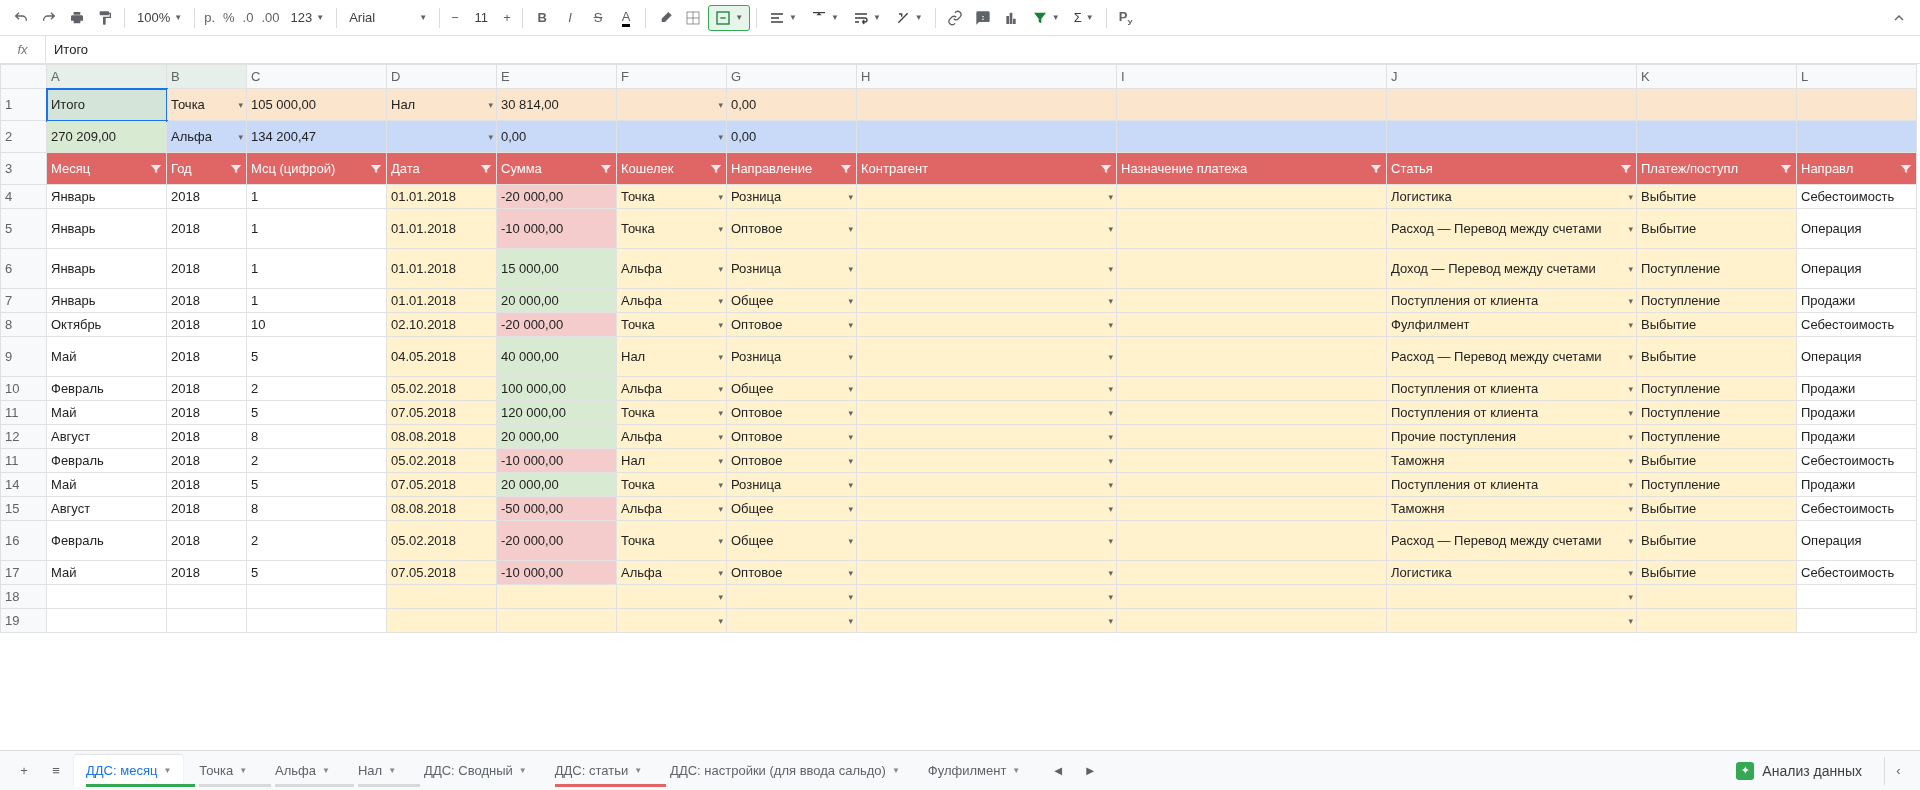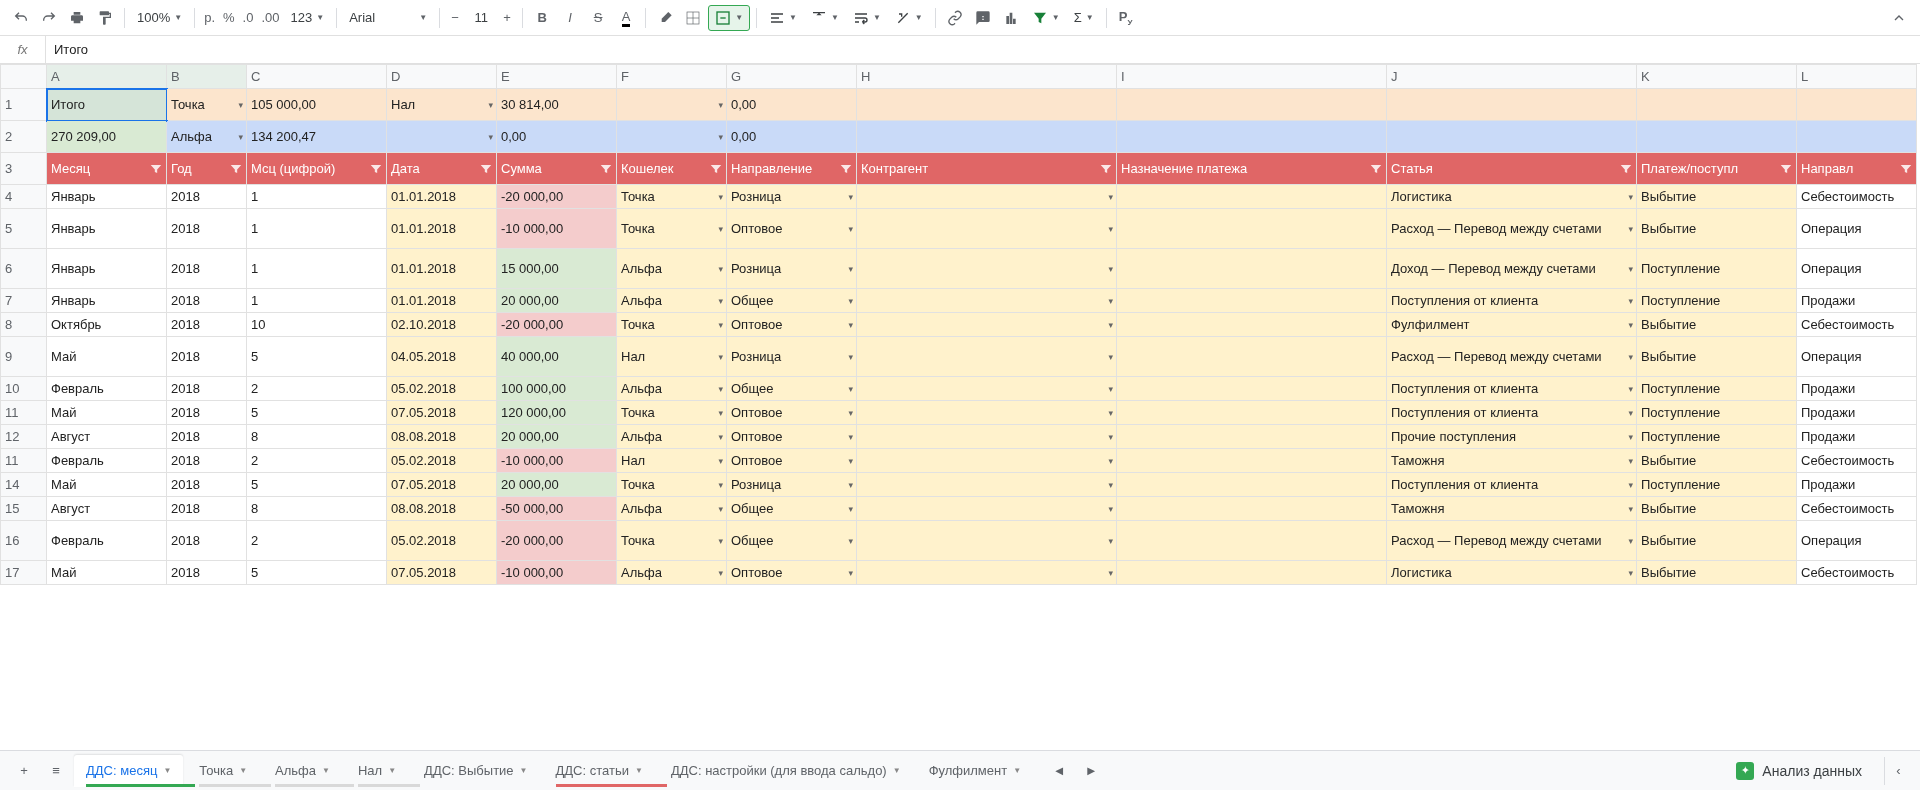--- a/index.html
+++ b/index.html
@@ -516,20 +516,66 @@
           <td class="cream-cell" style="position:relative">Альфа<span class="dd-ic">▾</span></td>
           <td class="cream-cell" style="position:relative">Оптовое<span class="dd-ic">▾</span></td>
           <td class="cream-cell" style="position:relative">
             <span class="dd-ic">▾</span>
           </td>
           <td class="cream-cell" style="position:relative"></td>
           <td class="cream-cell" style="position:relative">Логистика<span class="dd-ic">▾</span></td>
           <td class="cream-cell" style="position:relative">Выбытие</td>
           <td class="" style="position:relative">Себестоимость</td>
         </tr>
+        <tr>
+          <th class="row-hdr">18</th>
+          <td class="" style="position:relative"></td>
+          <td class="" style="position:relative"></td>
+          <td class="" style="position:relative"></td>
+          <td class="cream-cell" style="position:relative"></td>
+          <td class="cream-cell" style="position:relative"></td>
+          <td class="cream-cell" style="position:relative">
+            <span class="dd-ic">▾</span>
+          </td>
+          <td class="cream-cell" style="position:relative">
+            <span class="dd-ic">▾</span>
+          </td>
+          <td class="cream-cell" style="position:relative">
+            <span class="dd-ic">▾</span>
+          </td>
+          <td class="cream-cell" style="position:relative"></td>
+          <td class="cream-cell" style="position:relative">
+            <span class="dd-ic">▾</span>
+          </td>
+          <td class="cream-cell" style="position:relative"></td>
+          <td class="" style="position:relative"></td>
+        </tr>
+        <tr>
+          <th class="row-hdr">19</th>
+          <td class="" style="position:relative"></td>
+          <td class="" style="position:relative"></td>
+          <td class="" style="position:relative"></td>
+          <td class="cream-cell" style="position:relative"></td>
+          <td class="cream-cell" style="position:relative"></td>
+          <td class="cream-cell" style="position:relative">
+            <span class="dd-ic">▾</span>
+          </td>
+          <td class="cream-cell" style="position:relative">
+            <span class="dd-ic">▾</span>
+          </td>
+          <td class="cream-cell" style="position:relative">
+            <span class="dd-ic">▾</span>
+          </td>
+          <td class="cream-cell" style="position:relative"></td>
+          <td class="cream-cell" style="position:relative">
+            <span class="dd-ic">▾</span>
+          </td>
+          <td class="cream-cell" style="position:relative"></td>
+          <td class="" style="position:relative"></td>
+        </tr>
       </tbody>
     </table>
 </div>
 
 <div class="tabs-bar">
   <div class="tab-ctrl">+</div>
   <div class="tab-ctrl">≡</div>
   <div id="tabs" style="display:flex;align-items:flex-start;position:relative">
       <div class="tab active" style="position: relative;">
         <span>ДДС: месяц</span>
@@ -545,21 +591,21 @@
         <span>Альфа</span>
         <span class="tcaret">▼</span>
         <div class="tab-underline" style="background:#d9d9d9"></div>
       </div>
       <div class="tab" style="position: relative;">
         <span>Нал</span>
         <span class="tcaret">▼</span>
         <div class="tab-underline" style="background:#d9d9d9"></div>
       </div>
       <div class="tab" style="position: relative;">
-        <span>ДДС: Выбытие</span>
+        <span>ДДС: Сводный</span>
         <span class="tcaret">▼</span>
       </div>
       <div class="tab" style="position: relative;">
         <span>ДДС: статьи</span>
         <span class="tcaret">▼</span>
         <div class="tab-underline" style="background:#e06666"></div>
       </div>
       <div class="tab" style="position: relative;">
         <span>ДДС: настройки (для ввода сальдо)</span>
         <span class="tcaret">▼</span>

